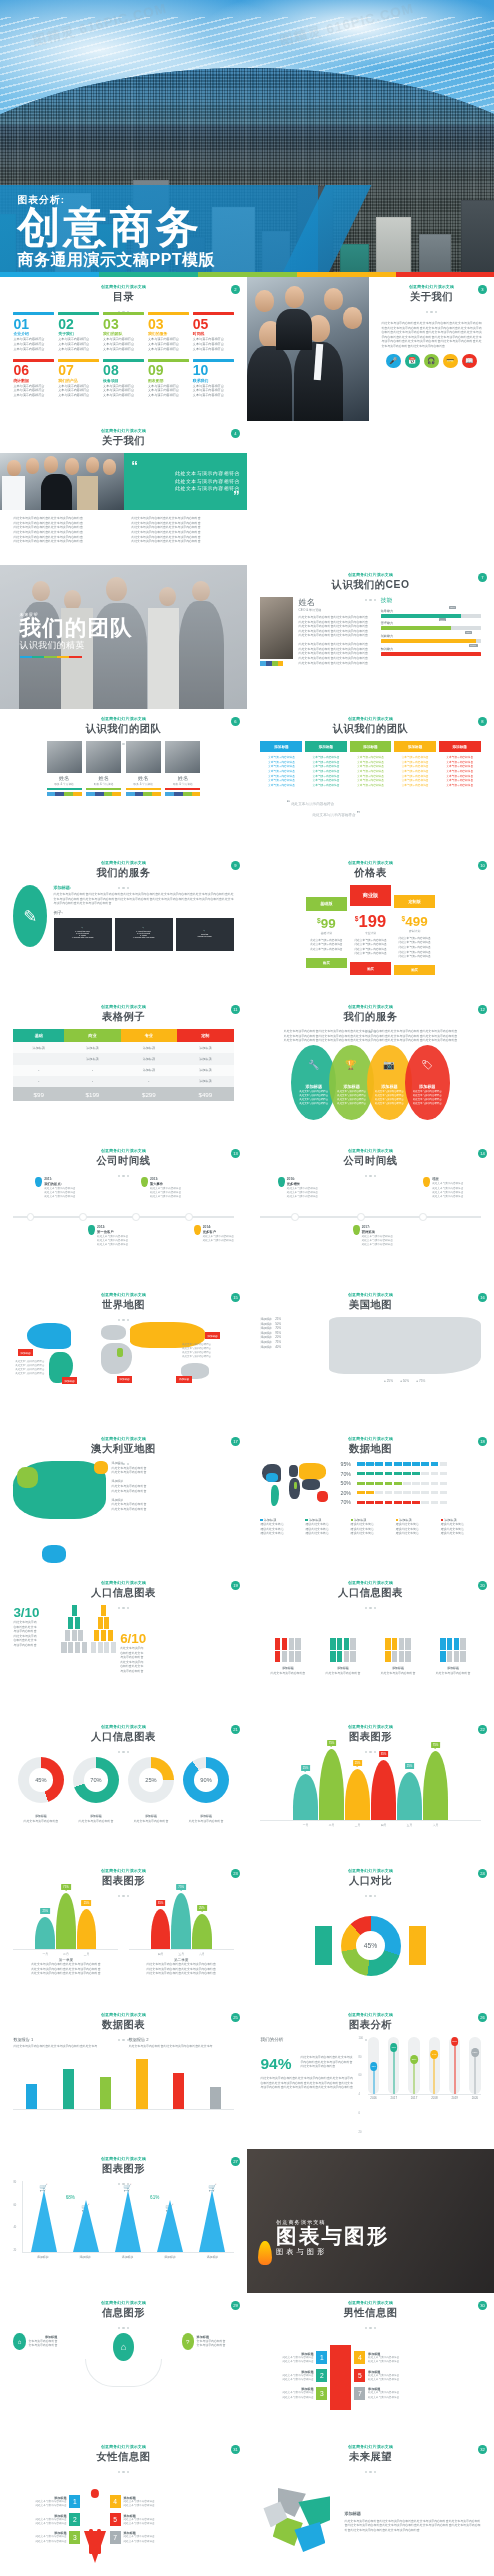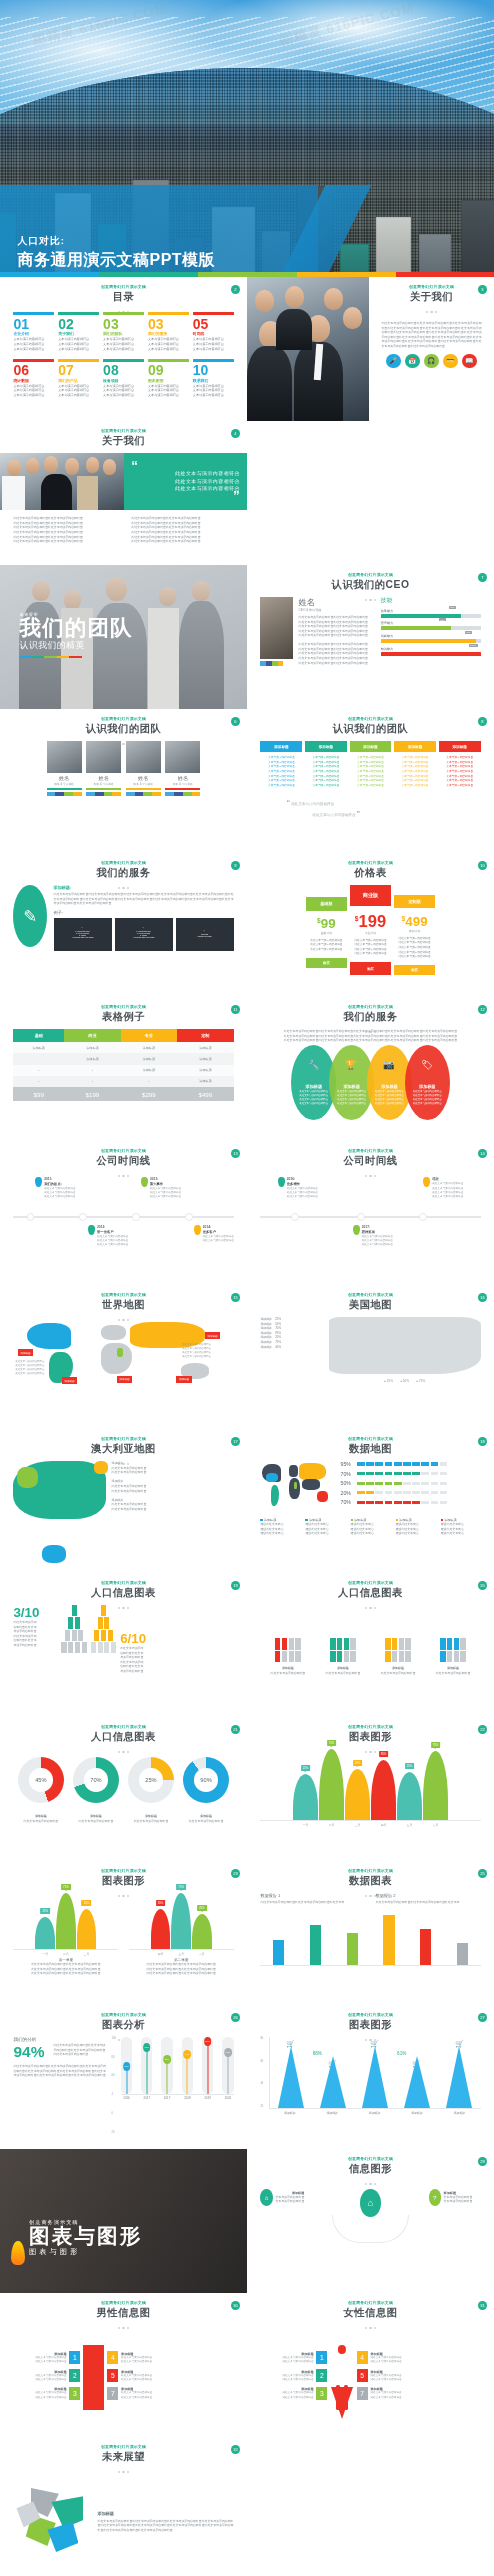--- a/index.html
+++ b/index.html
@@ -251,21 +251,22 @@
         <span class="tw d" style="left:57%;width:5%;height:88%"></span>
         <span class="tw g" style="left:63%;width:4%;height:54%"></span>
         <span class="tw l" style="left:68%;width:5%;height:70%"></span>
         <span class="tw" style="left:74%;width:4.5%;height:60%"></span>
         <span class="tw d" style="left:80%;width:5%;height:80%"></span>
 
       </div>
     </div>
     <div class="cover-band"></div>
     <div class="cover-text">
-      <div class="cover-kicker">人口对比:</div>
+      <div class="cover-kicker">图表分析:</div>
+      <div class="cover-title">创意商务</div>
       <div class="cover-sub">商务通用演示文稿PPT模版</div>
     </div>
     <div class="cover-stripes">
       <i style="background:#1fa8e0"></i>
         <i style="background:#21b191"></i>
         <i style="background:#8cc63f"></i>
         <i style="background:#fbb615"></i>
         <i style="background:#ed3124"></i>
     </div>
     <div class="wm" style="left:31px;top:15.5px">图精灵 616PIC.COM</div>
@@ -1333,20 +1334,33 @@
               <span style="width:19.6px">四月</span>
               <span style="width:19.6px">五月</span>
               <span style="width:19.6px">六月</span>
             </div>
           <div style="text-align:center;font-size:3.6px;color:#5d686e;margin-top:2.6px">第二季度</div>
           <div class="tiny" style="text-align:center">此处文本与演示内容相符合此处文本与演示内容相符合<br>此处文本与演示内容相符合此处文本与演示内容相符合<br>此处文本与演示内容相符合此处文本与演示内容相符合</div>
         </div>
       </div>
     </div>
 
+    <div class="slide">
+      <div class="s-kicker">创意商务幻灯片演示文稿</div>
+      <div class="s-title">人口对比</div>
+      <div class="dots3"><i></i><i></i><i></i></div>
+      <div class="pgnum">24</div>
+      <div class="body" style="display:flex;align-items:center;justify-content:center;gap:8.2px">
+        <span class="person" style="width:17.5px;height:39px;background:#21b191"></span>
+        <div style="position:relative;width:60px;height:60px;border-radius:50%;background:conic-gradient(#1fa8e0 0 30%,#21b191 30% 52%,#8cc63f 52% 72%,#fbb615 72% 88%,#ed3124 88% 100%)">
+          <div style="position:absolute;inset:15.5px;border-radius:50%;background:#fff;display:flex;align-items:center;justify-content:center;color:#5d686e;font-size:6.7px">45%</div>
+        </div>
+        <span class="person" style="width:17.5px;height:39px;background:#fbb615"></span>
+      </div>
+    </div>
 
     <div class="slide">
       <div class="s-kicker">创意商务幻灯片演示文稿</div>
       <div class="s-title">数据图表</div>
       <div class="dots3"><i></i><i></i><i></i></div>
       <div class="pgnum">25</div>
       <div class="body">
         <div style="display:flex;gap:10.3px">
           <div style="flex:1">
               <div style="font-size:4.1px;color:#5d686e">数据报告 1</div>
@@ -1369,21 +1383,21 @@
     </div>
 
     <div class="slide">
       <div class="s-kicker">创意商务幻灯片演示文稿</div>
       <div class="s-title">图表分析</div>
       <div class="dots3"><i></i><i></i><i></i></div>
       <div class="pgnum">26</div>
       <div class="body" style="display:flex;gap:5.2px">
         <div style="width:93px">
           <div style="font-size:4.6px;color:#5d686e">我们的分析</div>
-          <div style="display:flex;gap:9px;margin-top:1px">
+          <div style="display:flex;gap:9px;margin-top:13px">
             <div style="font-size:15.5px;color:#21b191;font-weight:bold">94%</div>
             <div class="tiny" style="flex:1">此处文本与演示内容相符合此处文本与演示内容相符合此处文本与演示内容相符合此处文本与演示内容相符合</div>
           </div>
           <div class="tiny" style="margin-top:3.1px">此处文本与演示内容相符合此处文本与演示内容相符合此处文本与演示内容相符合此处文本与演示内容相符合此处文本与演示内容相符合此处文本与演示内容相符合此处文本与演示内容相符合此处文本与演示内容相符合</div>
         </div>
         <div style="flex:1;position:relative">
           <div style="position:absolute;left:0;top:0;bottom:9.3px;width:7.2px;font-size:2.6px;color:#9aa4aa;display:flex;flex-direction:column;justify-content:space-between">
             <span>100</span>
               <span>80</span>
               <span>60</span>

